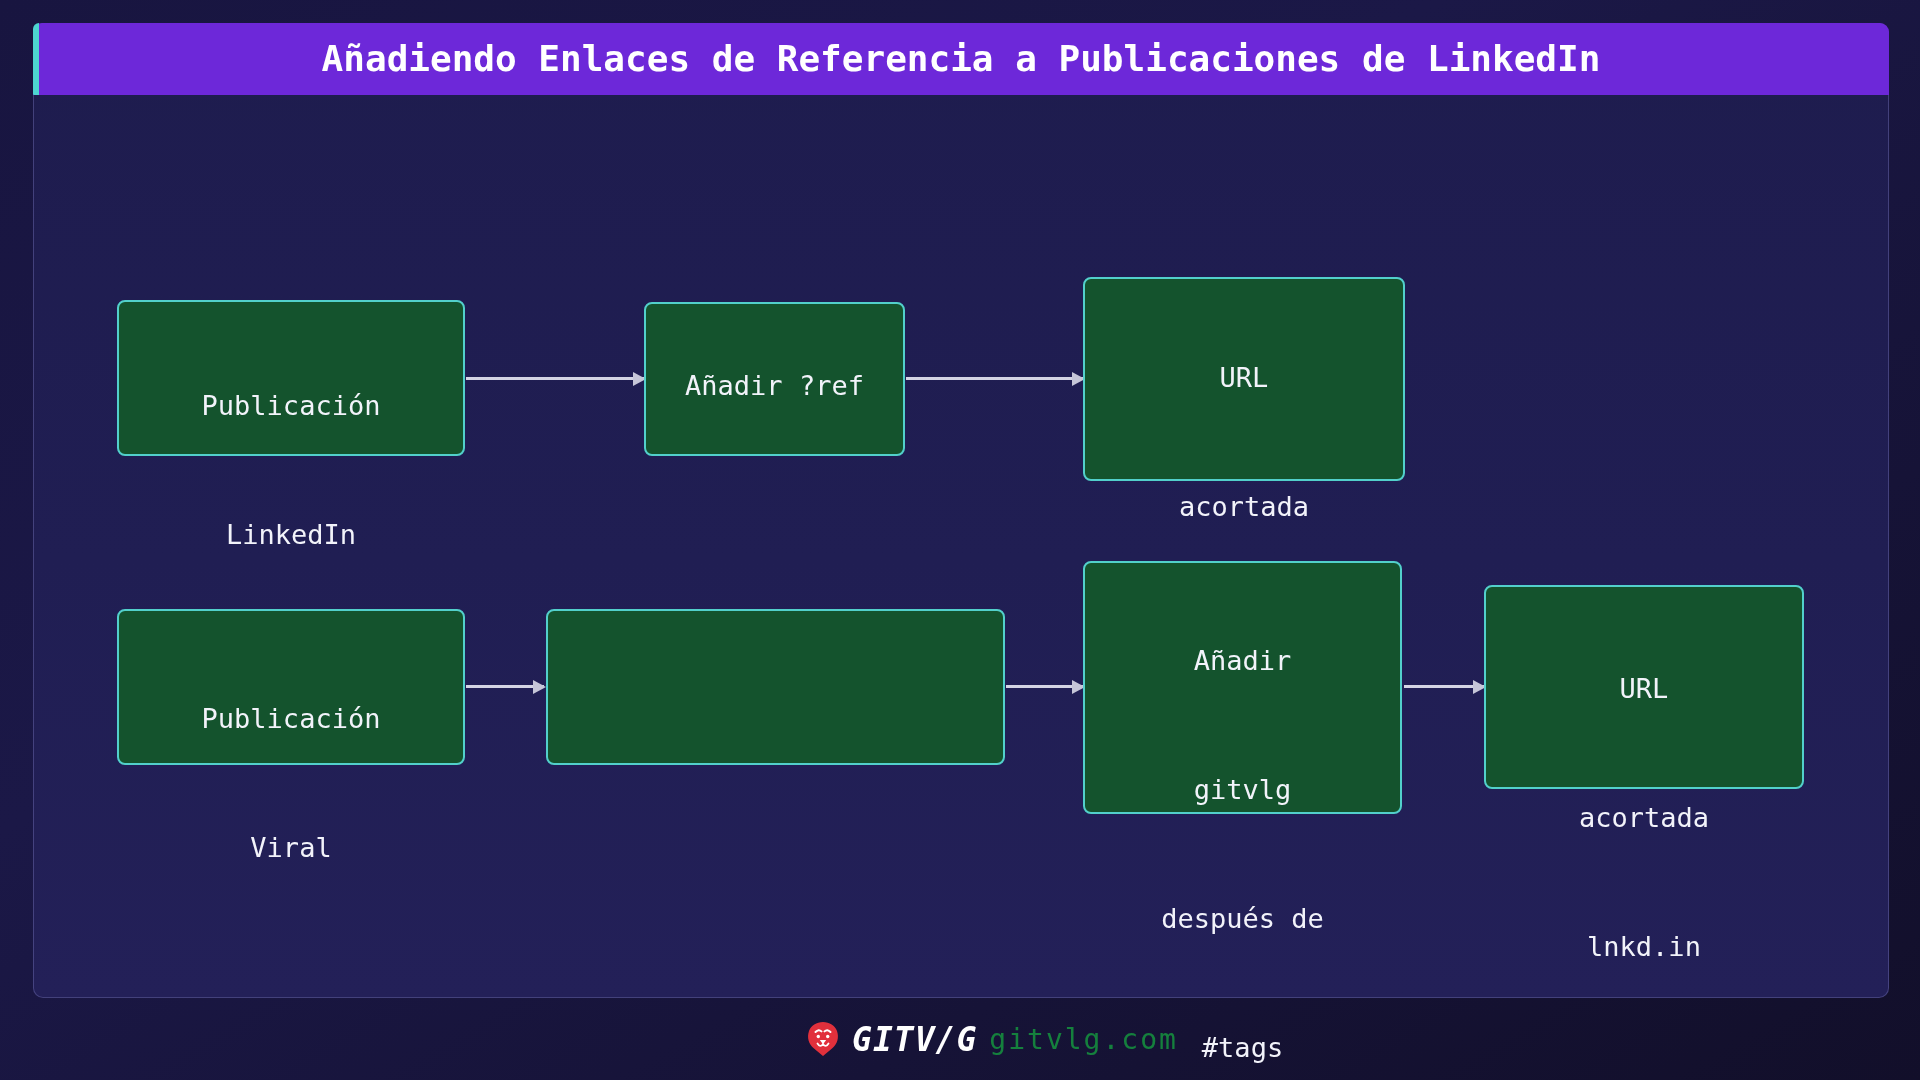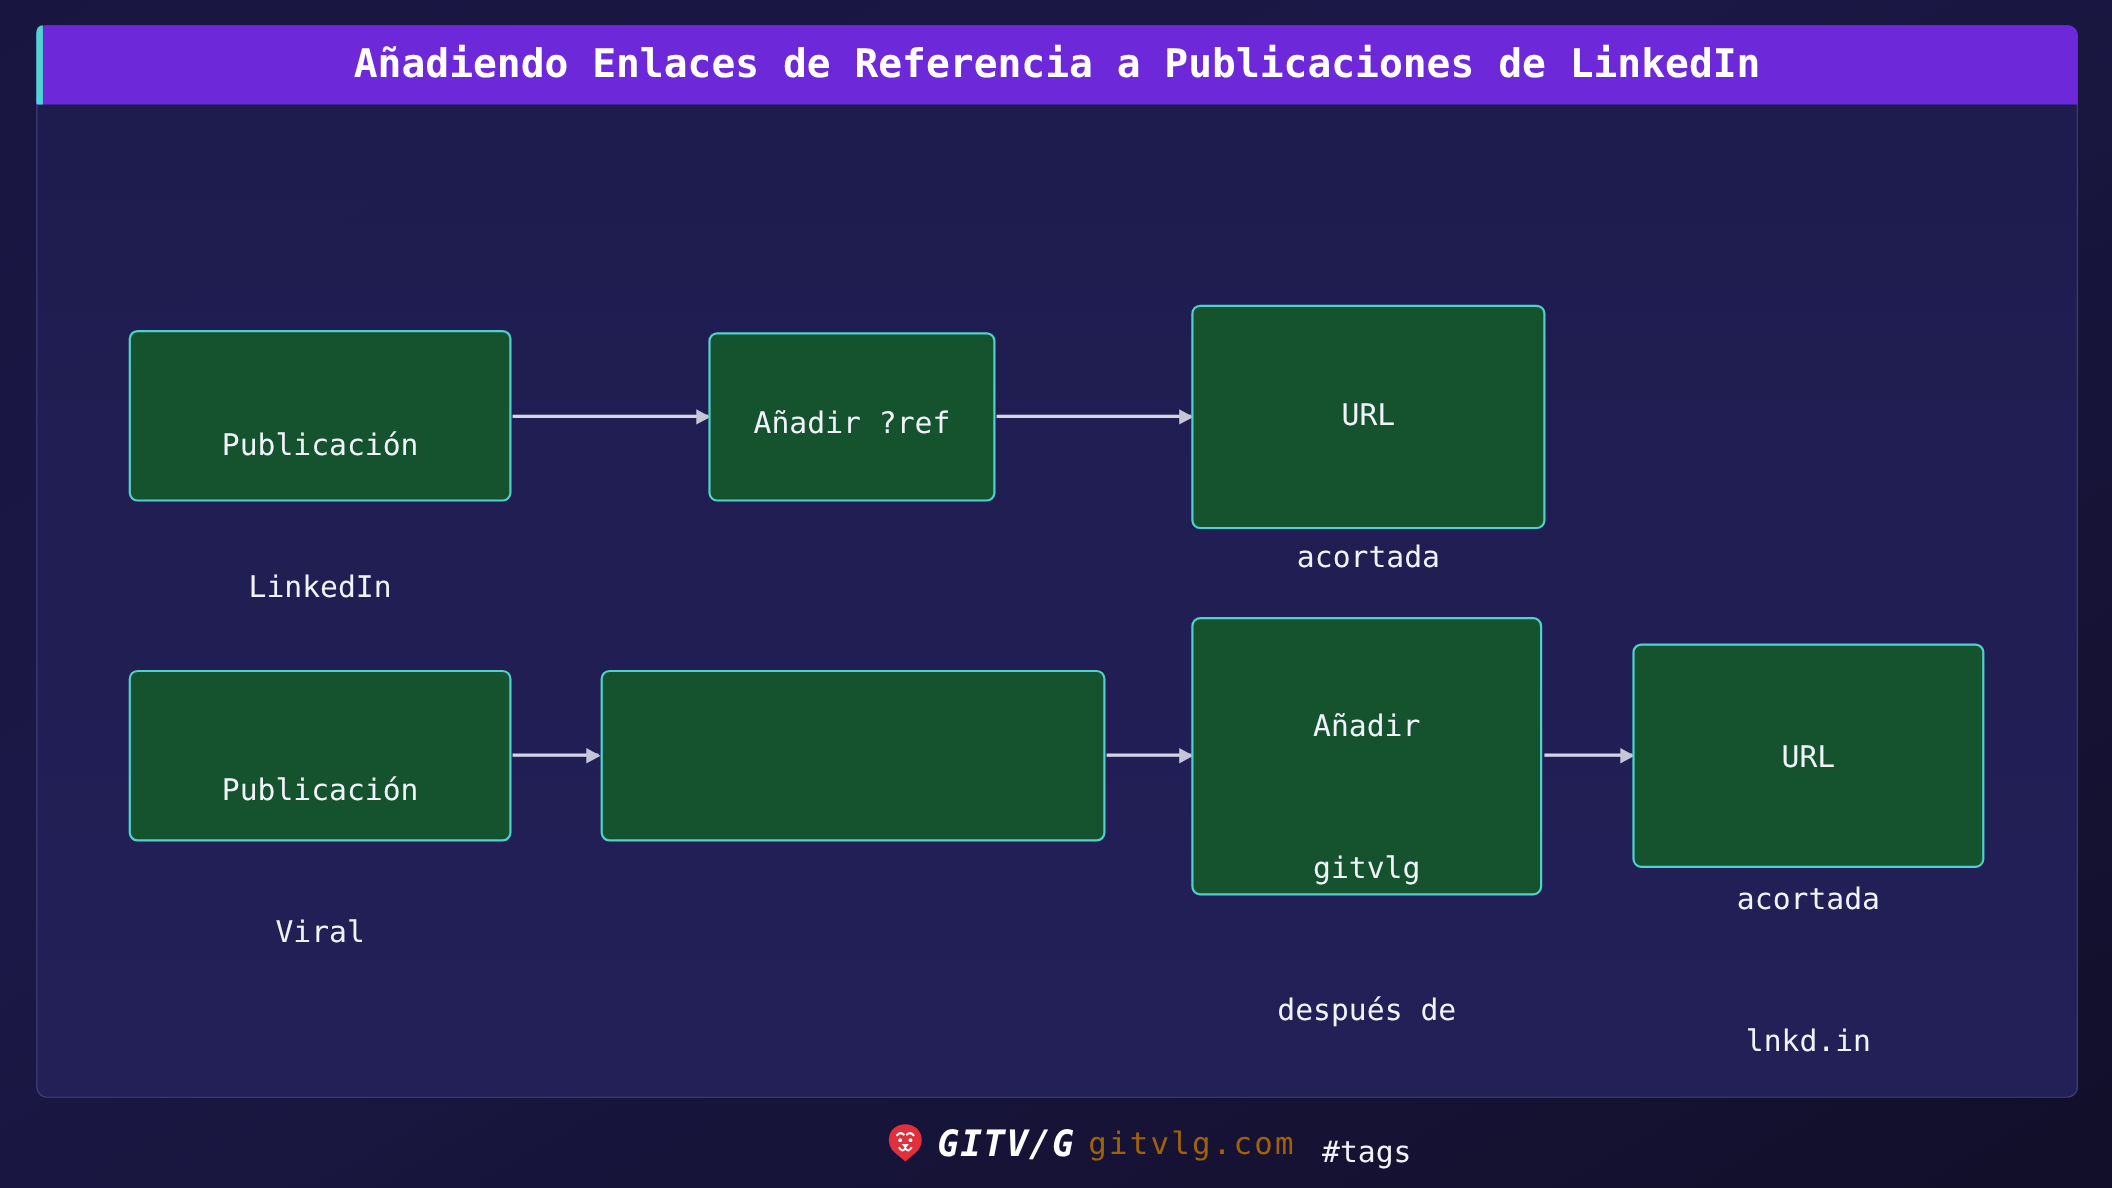--- a/index.html
+++ b/index.html
@@ -50,21 +50,21 @@
   }
   .footer {
     position:absolute; left:0; top:998px; width:1920px; height:82px;
     display:flex; align-items:center; justify-content:center; gap:12px;margin-left:32px;
   }
   .logo { width:34px; height:36px; display:block; }
   .brand {
     font-size:33px; font-weight:bold; font-style:italic; color:#ffffff; letter-spacing:1px;
   }
   .domain {
-    font-size:28px; color:#a16207; letter-spacing:2px;
+    font-size:28px; color:#15803d; letter-spacing:2px;
   }
 </style>
 </head>
 <body>
 
 <div class="panel"></div>
 
 <div class="titlebar">
   <div class="title-accent"></div>
   <div class="title-text">Añadiendo Enlaces de Referencia a Publicaciones de LinkedIn</div>

